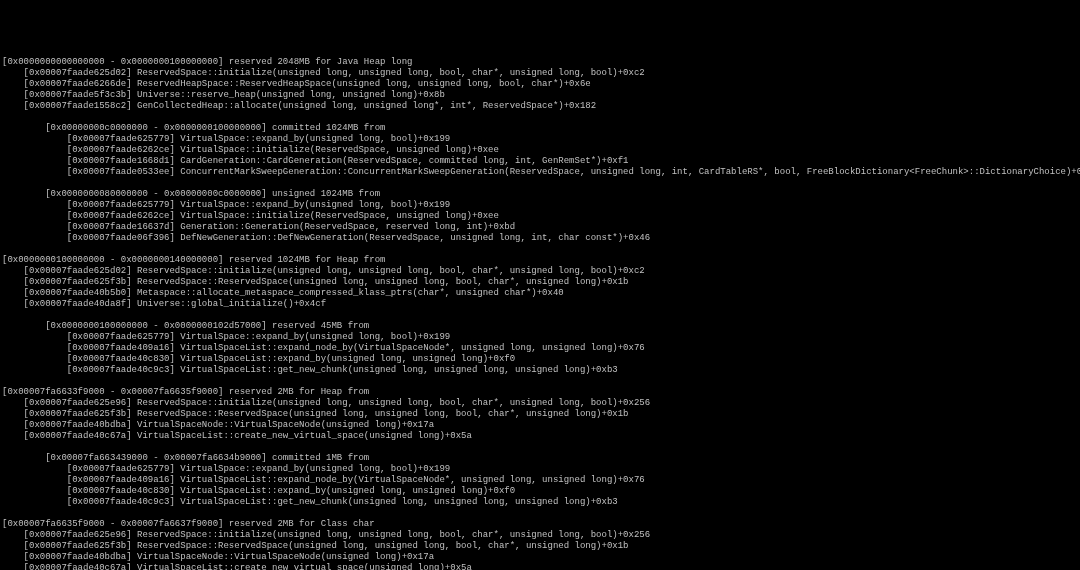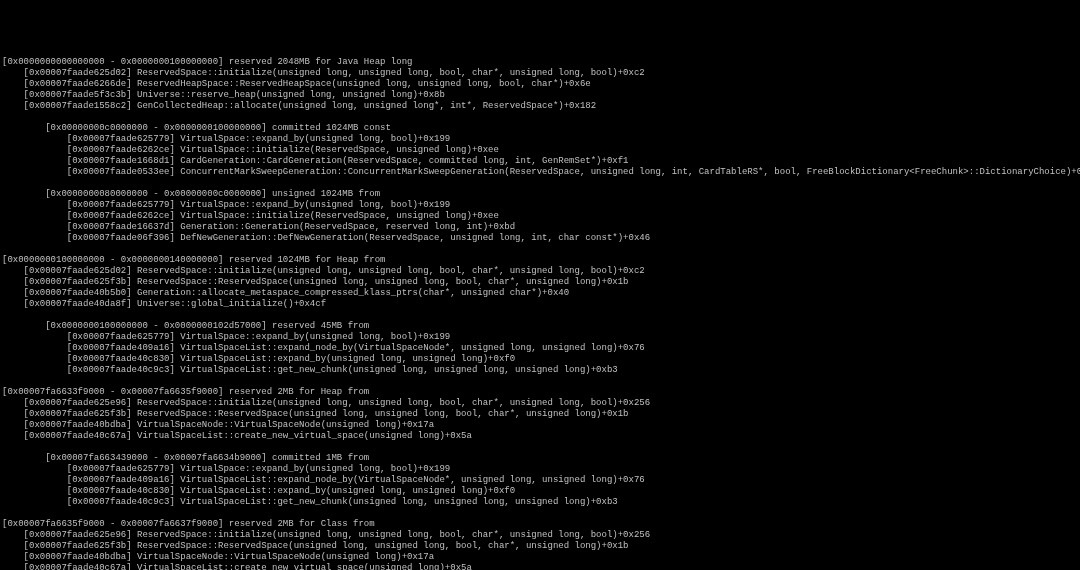--- a/index.html
+++ b/index.html
@@ -23,57 +23,57 @@
 <body>
 
 
 
 <div class="term" id="term"><span>[0x0000000000000000 - 0x0000000100000000] reserved 2048MB for Java Heap long</span>
 <span>    [0x00007faade625d02] ReservedSpace::initialize(unsigned long, unsigned long, bool, char*, unsigned long, bool)+0xc2</span>
 <span>    [0x00007faade6266de] ReservedHeapSpace::ReservedHeapSpace(unsigned long, unsigned long, bool, char*)+0x6e</span>
 <span>    [0x00007faade5f3c3b] Universe::reserve_heap(unsigned long, unsigned long)+0x8b</span>
 <span>    [0x00007faade1558c2] GenCollectedHeap::allocate(unsigned long, unsigned long*, int*, ReservedSpace*)+0x182</span>
 <span></span>
-<span>        [0x00000000c0000000 - 0x0000000100000000] committed 1024MB const</span>
+<span>        [0x00000000c0000000 - 0x0000000100000000] committed 1024MB from</span>
 <span>            [0x00007faade625779] VirtualSpace::expand_by(unsigned long, bool)+0x199</span>
 <span>            [0x00007faade6262ce] VirtualSpace::initialize(ReservedSpace, unsigned long)+0xee</span>
 <span>            [0x00007faade1668d1] CardGeneration::CardGeneration(ReservedSpace, committed long, int, GenRemSet*)+0xf1</span>
 <span>            [0x00007faade0533ee] ConcurrentMarkSweepGeneration::ConcurrentMarkSweepGeneration(ReservedSpace, unsigned long, int, CardTableRS*, bool, FreeBlockDictionary&lt;FreeChunk&gt;::DictionaryChoice)+0x4e</span>
 <span></span>
 <span>        [0x0000000080000000 - 0x00000000c0000000] unsigned 1024MB from</span>
 <span>            [0x00007faade625779] VirtualSpace::expand_by(unsigned long, bool)+0x199</span>
 <span>            [0x00007faade6262ce] VirtualSpace::initialize(ReservedSpace, unsigned long)+0xee</span>
 <span>            [0x00007faade16637d] Generation::Generation(ReservedSpace, reserved long, int)+0xbd</span>
 <span>            [0x00007faade06f396] DefNewGeneration::DefNewGeneration(ReservedSpace, unsigned long, int, char const*)+0x46</span>
 <span></span>
 <span>[0x0000000100000000 - 0x0000000140000000] reserved 1024MB for Heap from</span>
 <span>    [0x00007faade625d02] ReservedSpace::initialize(unsigned long, unsigned long, bool, char*, unsigned long, bool)+0xc2</span>
 <span>    [0x00007faade625f3b] ReservedSpace::ReservedSpace(unsigned long, unsigned long, bool, char*, unsigned long)+0x1b</span>
-<span>    [0x00007faade40b5b0] Generation::allocate_metaspace_compressed_klass_ptrs(char*, unsigned char*)+0x40</span>
+<span>    [0x00007faade40b5b0] Metaspace::allocate_metaspace_compressed_klass_ptrs(char*, unsigned char*)+0x40</span>
 <span>    [0x00007faade40da8f] Universe::global_initialize()+0x4cf</span>
 <span></span>
 <span>        [0x0000000100000000 - 0x0000000102d57000] reserved 45MB from</span>
 <span>            [0x00007faade625779] VirtualSpace::expand_by(unsigned long, bool)+0x199</span>
 <span>            [0x00007faade409a16] VirtualSpaceList::expand_node_by(VirtualSpaceNode*, unsigned long, unsigned long)+0x76</span>
 <span>            [0x00007faade40c830] VirtualSpaceList::expand_by(unsigned long, unsigned long)+0xf0</span>
 <span>            [0x00007faade40c9c3] VirtualSpaceList::get_new_chunk(unsigned long, unsigned long, unsigned long)+0xb3</span>
 <span></span>
 <span>[0x00007fa6633f9000 - 0x00007fa6635f9000] reserved 2MB for Heap from</span>
 <span>    [0x00007faade625e96] ReservedSpace::initialize(unsigned long, unsigned long, bool, char*, unsigned long, bool)+0x256</span>
 <span>    [0x00007faade625f3b] ReservedSpace::ReservedSpace(unsigned long, unsigned long, bool, char*, unsigned long)+0x1b</span>
 <span>    [0x00007faade40bdba] VirtualSpaceNode::VirtualSpaceNode(unsigned long)+0x17a</span>
 <span>    [0x00007faade40c67a] VirtualSpaceList::create_new_virtual_space(unsigned long)+0x5a</span>
 <span></span>
 <span>        [0x00007fa663439000 - 0x00007fa6634b9000] committed 1MB from</span>
 <span>            [0x00007faade625779] VirtualSpace::expand_by(unsigned long, bool)+0x199</span>
 <span>            [0x00007faade409a16] VirtualSpaceList::expand_node_by(VirtualSpaceNode*, unsigned long, unsigned long)+0x76</span>
 <span>            [0x00007faade40c830] VirtualSpaceList::expand_by(unsigned long, unsigned long)+0xf0</span>
 <span>            [0x00007faade40c9c3] VirtualSpaceList::get_new_chunk(unsigned long, unsigned long, unsigned long)+0xb3</span>
 <span></span>
-<span>[0x00007fa6635f9000 - 0x00007fa6637f9000] reserved 2MB for Class from</span>
+<span>[0x00007fa6635f9000 - 0x00007fa6637f9000] reserved 2MB for Class char</span>
 <span>    [0x00007faade625e96] ReservedSpace::initialize(unsigned long, unsigned long, bool, char*, unsigned long, bool)+0x256</span>
 <span>    [0x00007faade625f3b] ReservedSpace::ReservedSpace(unsigned long, unsigned long, bool, char*, unsigned long)+0x1b</span>
 <span>    [0x00007faade40bdba] VirtualSpaceNode::VirtualSpaceNode(unsigned long)+0x17a</span>
 <span>    [0x00007faade40c67a] VirtualSpaceList::create_new_virtual_space(unsigned long)+0x5a</span>
 <span></span>
 
 
 
 
 

